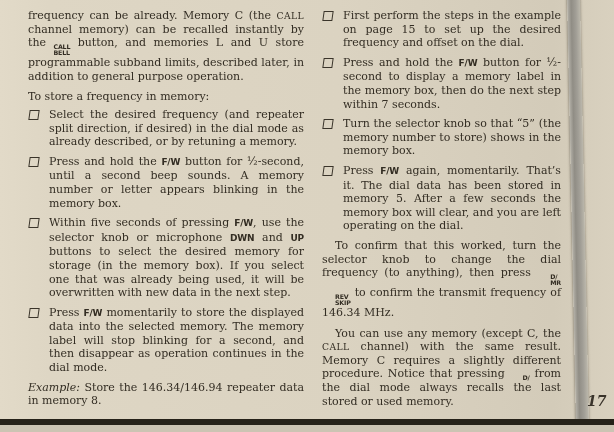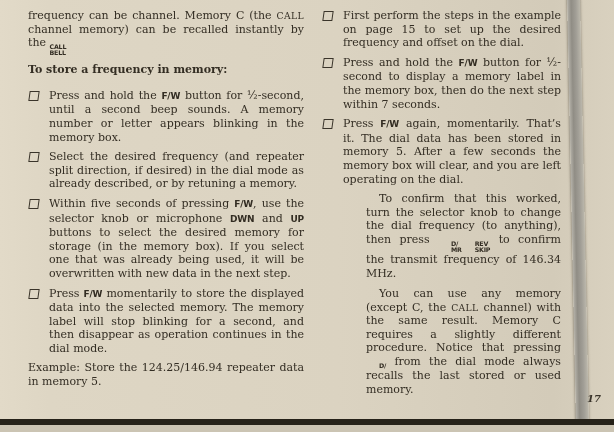--- a/index.html
+++ b/index.html
@@ -7,94 +7,98 @@
   .scan{
     position:relative;width:614px;height:432px;overflow:hidden;
     background:linear-gradient(90deg,#e2dac8 0%,#ded6c4 8%,#dbd3c1 55%,#d3cbb9 90%,#d9d1bf 100%);
     font-family:"DejaVu Serif","Liberation Serif",serif;
     color:#332d23;
   }
   .col{position:absolute;top:9px;font-size:11px;line-height:13.6px;text-align:justify;hyphens:auto;}
   .col-left{left:28px;width:276px;}
   .col-right{left:322px;width:239px;}
   .para{margin:0 0 7px 0;}
-  .lead{margin-bottom:12px;font-weight:bold;}
-  .indent{text-indent:13px;margin-left:44px;}
+  .lead{margin-bottom:4px;}
+  .indent{text-indent:13px;}
   .check-item{display:flex;margin:0 0 6px 0;}
   .checkbox{
     flex:0 0 auto;width:8px;height:8px;margin:2px 10px 0 1px;
     border:1.6px solid #3a342a;transform:skewX(-8deg);background:transparent;
   }
   .check-text{flex:1 1 auto;text-align:justify;}
   .btn{
     font-family:"DejaVu Sans","Liberation Sans",sans-serif;
     font-weight:bold;font-size:9px;letter-spacing:-0.2px;
   }
   .stack{
     display:inline-flex;flex-direction:column;vertical-align:-3px;
     font-family:"DejaVu Sans","Liberation Sans",sans-serif;
     font-weight:bold;font-size:6.3px;line-height:6px;letter-spacing:-0.2px;
     text-align:left;
   }
   .sc{font-size:9.2px;letter-spacing:0.4px;}
-  .i{}
+  .i{font-style:italic;}
   .edge-strip{
     position:absolute;left:567px;top:-4px;width:13px;height:440px;
     background:linear-gradient(90deg,#b5b2a9 0%,#908d85 30%,#a19e96 65%,#bcb8ac 100%);
     transform:rotate(-1.2deg);transform-origin:50% 0;
     box-shadow:-1px 0 2px rgba(70,64,52,0.35),1px 0 2px rgba(70,64,52,0.25);
   }
   .page-number{
     position:absolute;left:587px;top:393px;
-    font-size:10px;font-weight:bold;font-style:italic;color:#39332a;
+    font-size:14px;font-weight:bold;font-style:italic;color:#39332a;
   }
   .bottom-dark{position:absolute;left:0;top:419px;width:614px;height:6px;background:#262219;}
   .bottom-light{position:absolute;left:0;top:425px;width:614px;height:7px;background:#cbc4b3;}
 </style>
 </head>
 <body>
 
 <div class="scan">
 
   <div class="col col-left">
-    <p class="para"><span>frequency can be channel. Memory C (the </span><span class="sc">CALL</span><span> channel memory) can be recalled instantly by the </span><span class="stack">
+    <p class="para"><span>frequency can be already. Memory C (the </span><span class="sc">CALL</span><span> channel memory) can be recalled instantly by the </span><span class="stack">
           <span>CALL</span>
           <span>BELL</span>
-        </span></p>
+        </span><span> button, and memories L and U store programmable subband limits, described later, in addition to general purpose operation.</span></p>
     <p class="para lead">To store a frequency in memory:</p>
     <div>
         <div class="check-item">
           <span class="checkbox"></span>
-          <span class="check-text"><span>Press and hold the </span><span class="btn">F/W</span><span> button for ½-second, until a second beep sounds. A memory number or letter appears blinking in the memory box.</span></span>
+          <span class="check-text"><span>Select the desired frequency (and repeater split direction, if desired) in the dial mode as already described, or by retuning a memory.</span></span>
         </div>
         <div class="check-item">
           <span class="checkbox"></span>
-          <span class="check-text"><span>Select the desired frequency (and repeater split direction, if desired) in the dial mode as already described, or by retuning a memory.</span></span>
+          <span class="check-text"><span>Press and hold the </span><span class="btn">F/W</span><span> button for ½-second, until a second beep sounds. A memory number or letter appears blinking in the memory box.</span></span>
         </div>
         <div class="check-item">
           <span class="checkbox"></span>
           <span class="check-text"><span>Within five seconds of pressing </span><span class="btn">F/W</span><span>, use the selector knob or microphone </span><span class="btn">DWN</span><span> and </span><span class="btn">UP</span><span> buttons to select the desired memory for storage (in the memory box). If you select one that was already being used, it will be overwritten with new data in the next step.</span></span>
         </div>
         <div class="check-item">
           <span class="checkbox"></span>
           <span class="check-text"><span>Press </span><span class="btn">F/W</span><span> momentarily to store the displayed data into the selected memory. The memory label will stop blinking for a second, and then disappear as operation continues in the dial mode.</span></span>
         </div>
       </div>
-    <p class="para"><span class="i">Example:</span><span> Store the 124.25/146.94 repeater data in memory 5.</span></p>
+    <p class="para"><span class="i">Example:</span><span> Store the 146.34/146.94 repeater data in memory 8.</span></p>
   </div>
 
   <div class="col col-right">
     <div>
         <div class="check-item">
           <span class="checkbox"></span>
           <span class="check-text"><span>First perform the steps in the example on page 15 to set up the desired frequency and offset on the dial.</span></span>
         </div>
         <div class="check-item">
           <span class="checkbox"></span>
           <span class="check-text"><span>Press and hold the </span><span class="btn">F/W</span><span> button for ½-second to display a memory label in the memory box, then do the next step within 7 seconds.</span></span>
+        </div>
+        <div class="check-item">
+          <span class="checkbox"></span>
+          <span class="check-text"><span>Turn the selector knob so that “5” (the memory number to store) shows in the memory box.</span></span>
         </div>
         <div class="check-item">
           <span class="checkbox"></span>
           <span class="check-text"><span>Press </span><span class="btn">F/W</span><span> again, momentarily. That’s it. The dial data has been stored in memory 5. After a few seconds the memory box will clear, and you are left operating on the dial.</span></span>
         </div>
       </div>
     <p class="para indent"><span>To confirm that this worked, turn the selector knob to change the dial frequency (to anything), then press </span><span class="stack">
           <span>D/</span>
           <span>MR</span>
         </span><span class="stack">

